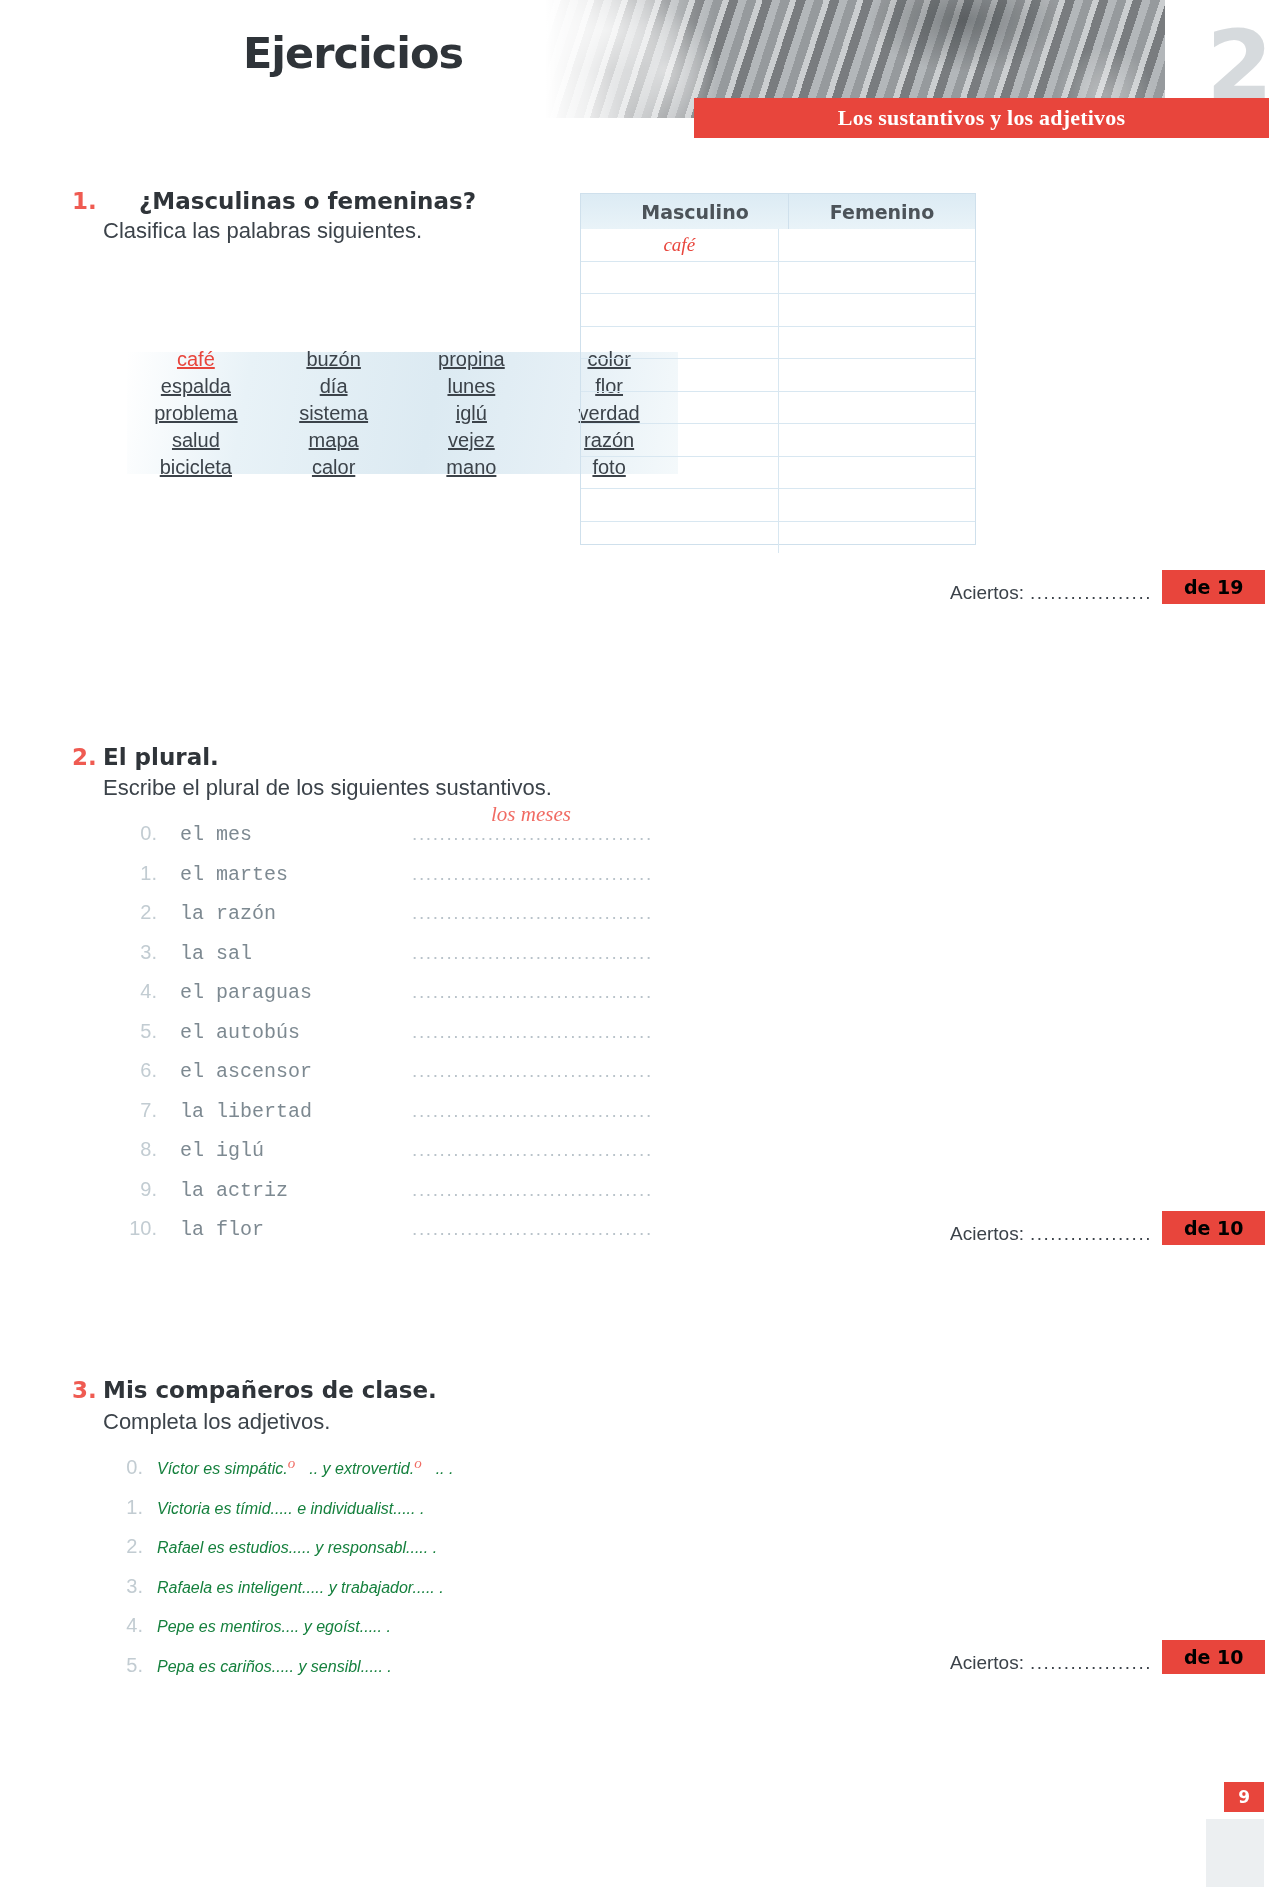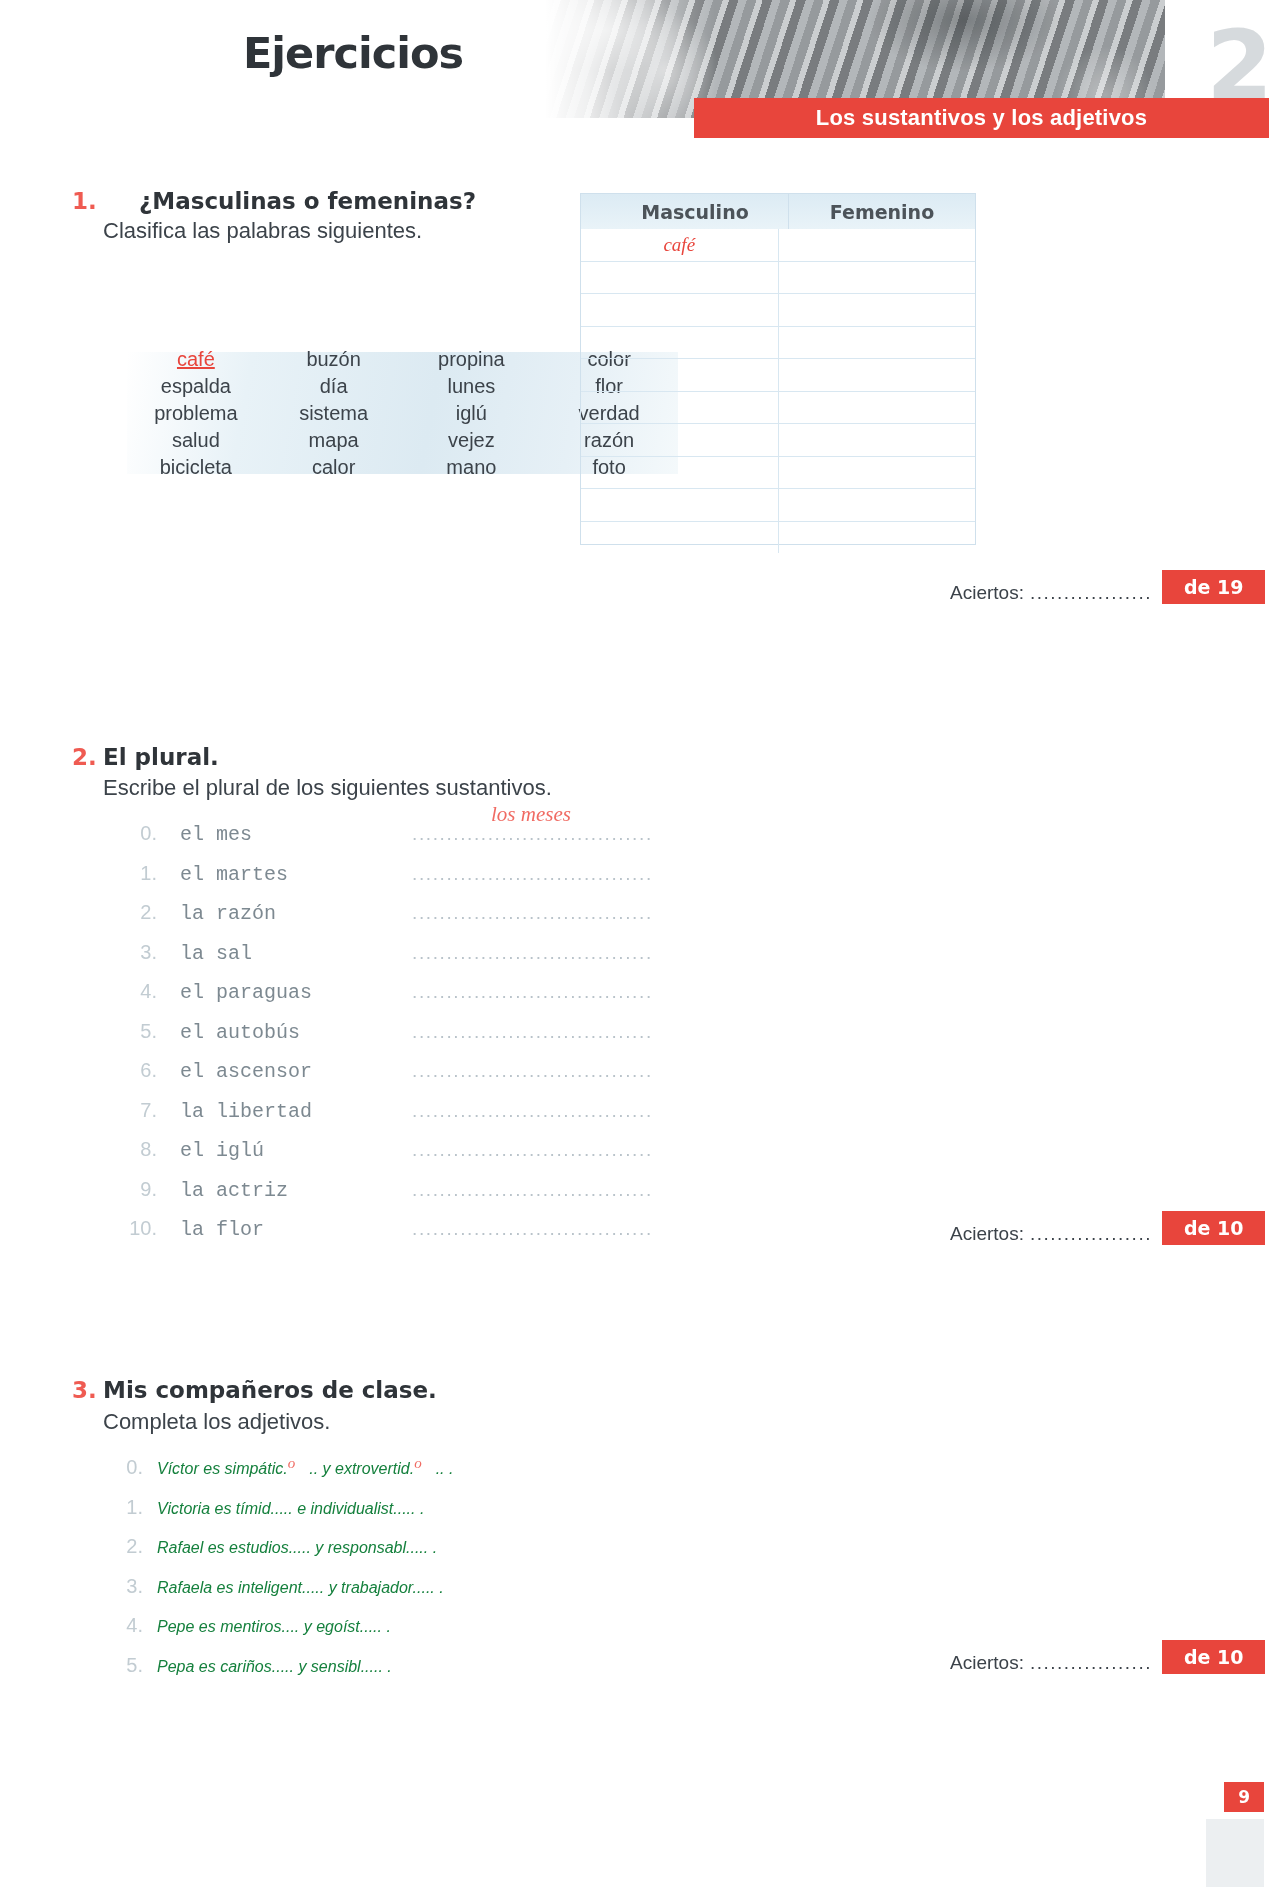--- a/index.html
+++ b/index.html
@@ -49,21 +49,21 @@
     font-family:"DejaVu Sans", sans-serif;
     letter-spacing:-1px;line-height:1;
   }
   .hdr-banner{
     position:absolute;left:694px;top:98px;width:575px;height:40px;
     background:#e8453c;
     display:flex;align-items:center;justify-content:center;
   }
   .hdr-banner span{
     color:#ffffff;font-size:22px;font-weight:bold;
-    font-family:Liberation Sans, sans-serif;letter-spacing:.2px;
+    font-family:Liberation Serif, serif;letter-spacing:.2px;
   }
 
   
   .ex-num{
     position:absolute;color:#ef5b52;font-weight:bold;font-size:23px;
     font-family:"DejaVu Sans", sans-serif;
   }
   .ex-title{
     position:absolute;color:#2f3439;font-weight:bold;font-size:23px;
     font-family:"DejaVu Sans", sans-serif;
@@ -73,21 +73,21 @@
     font-family:"Liberation Sans", sans-serif;
   }
 
   
   .wordbox{
     position:absolute;left:127px;top:352px;width:551px;height:122px;
     background:linear-gradient(100deg,#ffffff 0%,#e8f2f7 22%,#dceaf2 55%,#e6f0f6 80%,#f4f9fb 100%);
     display:flex;
   }
   .wb-col{flex:1;display:flex;flex-direction:column;align-items:center;justify-content:center;gap:2px;}
-  .wb-w{font-size:20px;color:#3c434a;line-height:25px;font-family:"Liberation Sans", sans-serif;}
+  .wb-w{font-size:20px;color:#3c434a;line-height:25px;font-family:"Liberation Sans", sans-serif;text-decoration:underline;}
   .wb-w.hl{color:#e8453c;text-decoration:underline;}
 
   
   .gtable{
     position:absolute;left:580px;top:193px;width:396px;height:352px;
     border:1px solid #cfe0ec;box-sizing:border-box;
   }
   .gt-head{
     display:flex;height:35px;
     background:linear-gradient(180deg,#dcebf4 0%,#e9f3f8 100%);
@@ -111,21 +111,21 @@
   .aciertos{position:absolute;display:flex;align-items:flex-end;}
   .ac-label{
     font-size:19px;color:#3c434a;white-space:nowrap;
     font-family:"Liberation Sans", sans-serif;
   }
   .ac-dots{
     display:inline-block;width:120px;overflow:hidden;white-space:nowrap;
     font-size:19px;color:#3c434a;letter-spacing:1.5px;margin-left:6px;
   }
   .ac-badge{
-    margin-left:12px;background:#e8453c;color:#ffffff;
+    margin-left:12px;background:#e8453c;color:#000000;
     font-size:19px;font-weight:bold;font-family:"DejaVu Sans", sans-serif;
     padding:6px 22px;white-space:nowrap;
   }
 
   
   .plist{position:absolute;}
   .pl-row{display:flex;align-items:baseline;height:39.5px;}
   .pl-n{
     width:42px;text-align:right;font-size:20px;color:#c2ccd2;
     font-family:"Liberation Sans", sans-serif;

